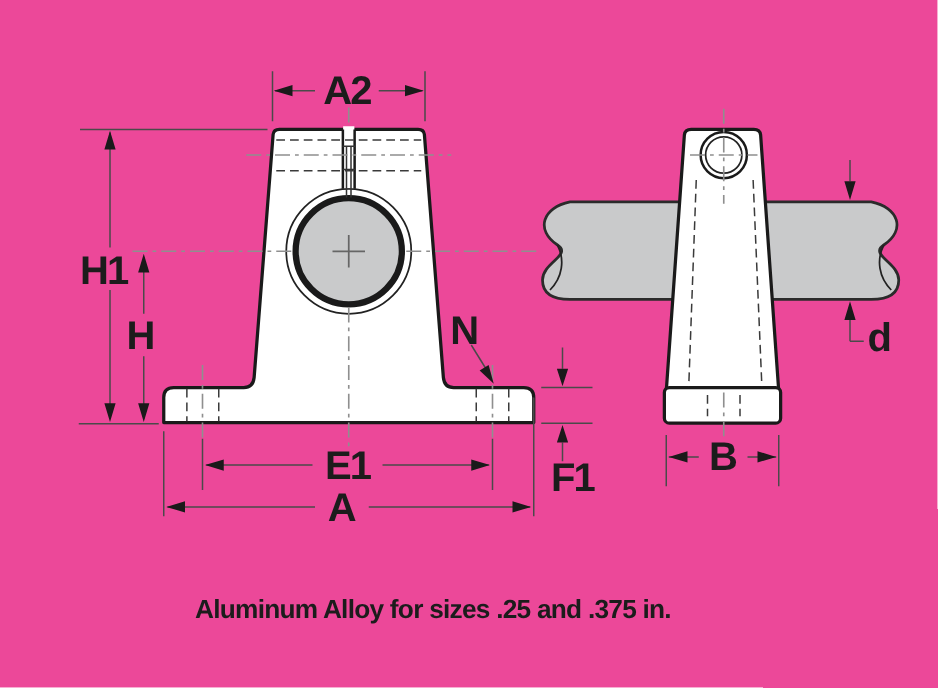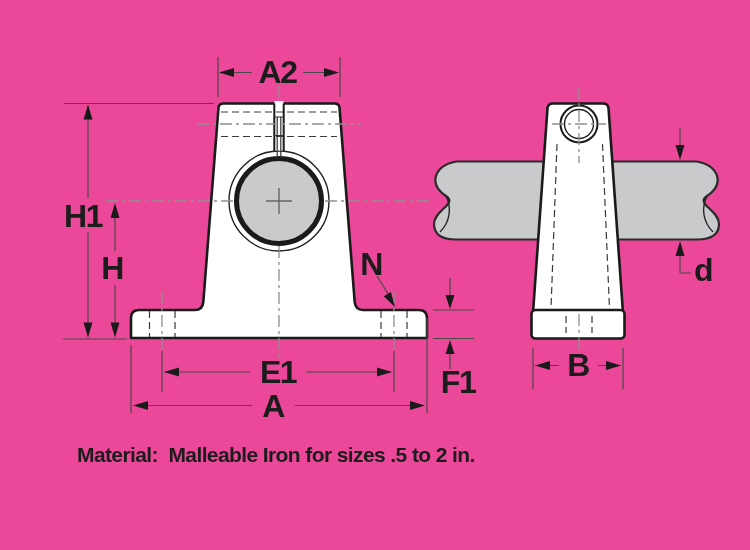--- a/index.html
+++ b/index.html
@@ -126,14 +126,14 @@
     </g>
 
     <g>
       <path class="dim" d="M680,128 V145 M680,254 V273 M680,273 H691"></path>
       <path class="arrow" d="M680,160 L675.5,145 L684.5,145 Z M680,241 L675.5,256 L684.5,256 Z"></path>
       <text class="dimtext" x="703" y="281">d</text>
     </g>
   </g>
 </svg>
 
-  <div class="material" style="left:77px; top:443px;">Material:  Malleable Iron for sizes .5 to 2 in.</div>
+  <div class="material" style="left:156px; top:476px;">Aluminum Alloy for sizes .25 and .375 in.</div>
 </div>
 
 </body></html>

